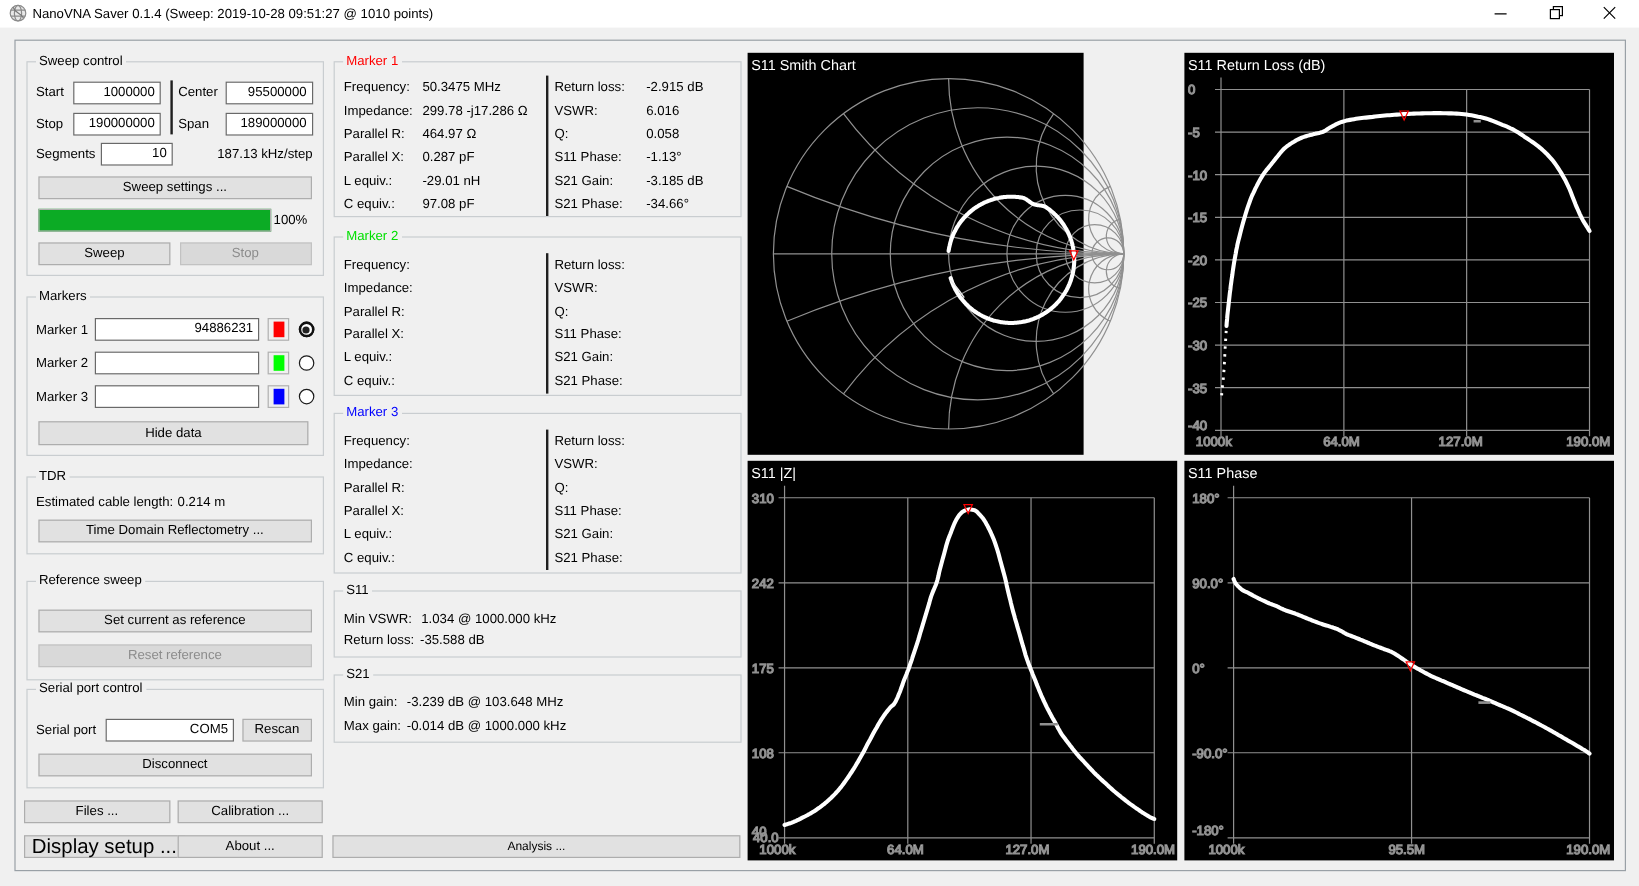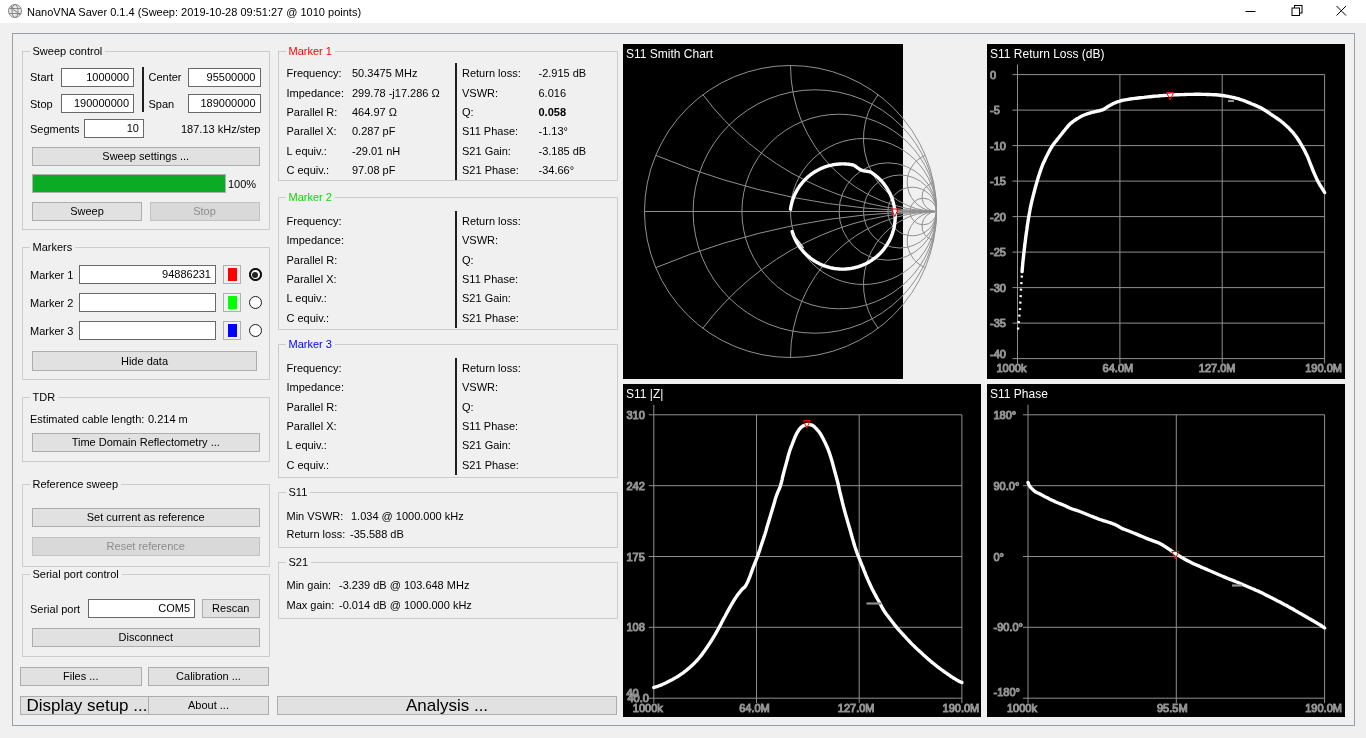--- a/index.html
+++ b/index.html
@@ -101,21 +101,21 @@
 <div class="t" style="top:66.3px;color:#000;left:462px;">Return loss:</div>
 <div class="t" style="top:66.3px;color:#000;left:352px;">50.3475 MHz</div>
 <div class="t" style="top:66.3px;color:#000;left:538.5px;">-2.915 dB</div>
 <div class="t" style="top:85.6px;color:#000;left:286.5px;">Impedance:</div>
 <div class="t" style="top:85.6px;color:#000;left:462px;">VSWR:</div>
 <div class="t" style="top:85.6px;color:#000;left:352px;">299.78 -j17.286 Ω</div>
 <div class="t" style="top:85.6px;color:#000;left:538.5px;">6.016</div>
 <div class="t" style="top:104.9px;color:#000;left:286.5px;">Parallel R:</div>
 <div class="t" style="top:104.9px;color:#000;left:462px;">Q:</div>
 <div class="t" style="top:104.9px;color:#000;left:352px;">464.97 Ω</div>
-<div class="t" style="top:104.9px;color:#000;left:538.5px;font-weight:bold;">0.058</div>
+<div class="t" style="top:104.9px;color:#000;left:538.5px;">0.058</div>
 <div class="t" style="top:124.19999999999999px;color:#000;left:286.5px;">Parallel X:</div>
 <div class="t" style="top:124.19999999999999px;color:#000;left:462px;">S11 Phase:</div>
 <div class="t" style="top:124.19999999999999px;color:#000;left:352px;">0.287 pF</div>
 <div class="t" style="top:124.19999999999999px;color:#000;left:538.5px;">-1.13°</div>
 <div class="t" style="top:143.5px;color:#000;left:286.5px;">L equiv.:</div>
 <div class="t" style="top:143.5px;color:#000;left:462px;">S21 Gain:</div>
 <div class="t" style="top:143.5px;color:#000;left:352px;">-29.01 nH</div>
 <div class="t" style="top:143.5px;color:#000;left:538.5px;">-3.185 dB</div>
 <div class="t" style="top:162.8px;color:#000;left:286.5px;">C equiv.:</div>
 <div class="t" style="top:162.8px;color:#000;left:462px;">S21 Phase:</div>
@@ -161,21 +161,21 @@
 <div class="t" style="top:508.9px;color:#000;left:351px;">1.034 @ 1000.000 kHz</div>
 <div class="t" style="top:526.8px;color:#000;left:286.5px;">Return loss:</div>
 <div class="t" style="top:526.8px;color:#000;left:350px;">-35.588 dB</div>
 <div class="group" style="left:277.5px;top:562px;width:340px;height:56.5px">
     <span class="glabel" style="color:#000">S21</span>
   </div>
 <div class="t" style="top:578.2px;color:#000;left:286.5px;">Min gain:</div>
 <div class="t" style="top:578.2px;color:#000;left:339px;">-3.239 dB @ 103.648 MHz</div>
 <div class="t" style="top:597.5px;color:#000;left:286.5px;">Max gain:</div>
 <div class="t" style="top:597.5px;color:#000;left:339px;">-0.014 dB @ 1000.000 kHz</div>
-<div class="btn" style="left:277px;top:696px;width:340px;height:19px;line-height:17px;font-size:17px">Analysis ...</div>
+<div class="btn" style="left:277px;top:696px;width:340px;height:19px;line-height:17px;font-size:10px">Analysis ...</div>
 <div class="chart" style="left:623px;top:43.5px;width:280px;height:335px">
 <svg width="334" height="335">
 <g stroke="#909090" stroke-width="1" fill="none">
         <circle cx="167.5" cy="167.5" r="146"></circle>
         <line x1="21.5" y1="167.5" x2="313.5" y2="167.5"></line>
         <circle cx="191.8" cy="167.5" r="121.7"></circle>
         <circle cx="216.2" cy="167.5" r="97.3"></circle>
         <circle cx="240.5" cy="167.5" r="73.0"></circle>
         <circle cx="264.8" cy="167.5" r="48.7"></circle>
         <circle cx="277.0" cy="167.5" r="36.5"></circle>

